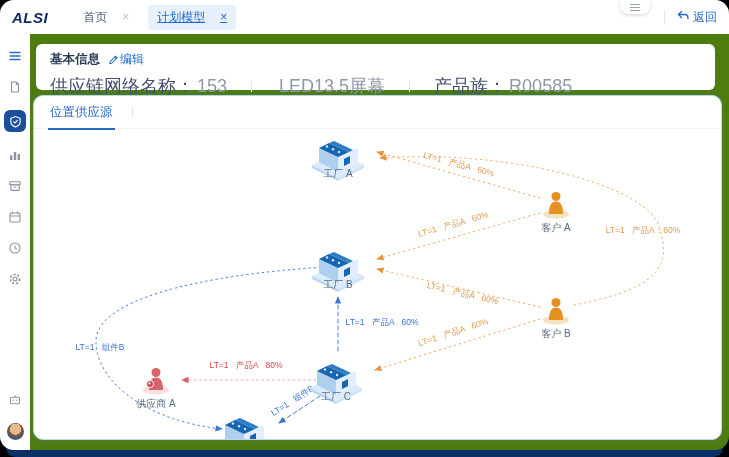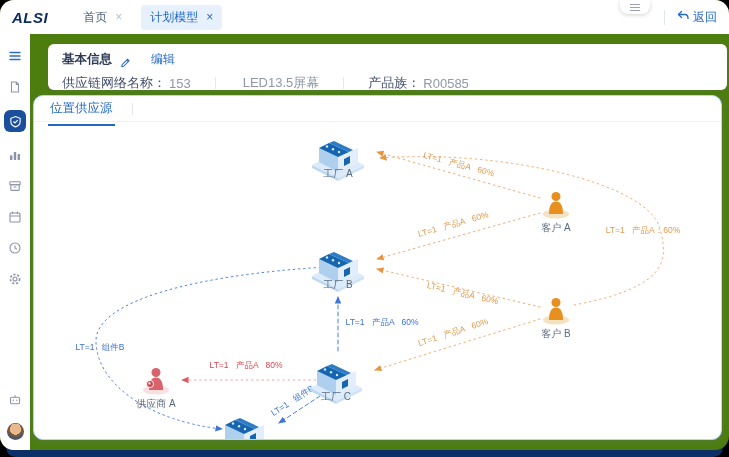--- a/index.html
+++ b/index.html
@@ -10,24 +10,24 @@
   }
   .bottom-accent{position:absolute;left:6px;top:445px;width:717px;height:12px;
     background:#0c2f68;border-radius:3px 3px 11px 11px;z-index:0;}
   .window{position:absolute;left:0;top:0;width:729px;height:450px;background:#4d7c0f;
     border-radius:14px;overflow:hidden;z-index:1;}
 
   
   .topbar{position:absolute;left:0;top:0;width:100%;height:34px;background:#fff;
     display:flex;align-items:center;box-sizing:border-box;padding:0 12px;}
   .logo{font-style:italic;font-weight:800;font-size:15px;color:#0d2b66;letter-spacing:.5px;margin-right:26px;}
-  .tab{display:flex;align-items:center;gap:8px;font-size:12px;color:#53607a;
+  .tab{display:flex;align-items:center;gap:15px;font-size:12px;color:#53607a;
     padding:4px 9px;border-radius:4px;margin-right:10px;cursor:pointer;}
   .tab .x{color:#b6bfce;font-size:12px;line-height:1;}
-  .tab.active{background:#e7f1fd;color:#2468c8;}
+  .tab.active{background:#e7f1fd;color:#2468c8;text-decoration:underline;}
   .tab.active .x{color:#2468c8;}
   .topbar-right{margin-left:auto;display:flex;align-items:center;}
   .v-div{width:1px;height:15px;background:#e0e6ee;margin:0 12px;}
   .back-btn{display:flex;align-items:center;gap:4px;color:#2468c8;font-size:12px;cursor:pointer;justify-content:flex-end;}
   .float-handle{position:absolute;left:620px;top:0;width:30px;height:14px;background:#fff;
     border-radius:0 0 8px 8px;box-shadow:0 1px 4px rgba(0,0,0,.18);
     display:flex;align-items:center;justify-content:center;z-index:5;cursor:pointer;}
   .hamb{display:flex;flex-direction:column;gap:2px;}
   .hamb i{display:block;width:10px;height:1px;background:#9aa3b2;}
 
@@ -35,35 +35,35 @@
   .sidebar{position:absolute;left:0;top:34px;bottom:0;width:30px;background:#fff;
     display:flex;flex-direction:column;align-items:center;padding:14px 0 10px;box-sizing:border-box;gap:15px;}
   .sb-ic{width:16px;height:16px;display:flex;align-items:center;justify-content:center;cursor:pointer;}
   .sb-active{width:22px;height:22px;border-radius:6px;background:#1b4f9e;display:flex;
     align-items:center;justify-content:center;cursor:pointer;}
   .sb-spacer{flex:1;}
   .avatar{width:17px;height:17px;border-radius:50%;cursor:pointer;
     background:radial-gradient(circle at 50% 36%, #e8b98e 0 40%, #7a5a3d 41% 56%, #49566e 57% 100%);}
 
   
-  .info-card{position:absolute;left:48px;top:44px;width:679px;height:46px;background:#fff;
+  .info-card{position:absolute;left:36px;top:44px;width:679px;height:46px;background:#fff;
     border-radius:6px;box-shadow:0 1px 3px rgba(120,140,170,.14);box-sizing:border-box;padding:7px 14px 12px;}
   .ic-title-row{display:flex;align-items:center;gap:8px;}
   .ic-title{font-size:12.5px;font-weight:bold;color:#2b3a55;}
-  .edit-link{display:flex;align-items:flex-end;gap:20px;color:#2468c8;font-size:12px;cursor:pointer;}
-  .ic-fields{display:flex;align-items:center;margin-top:6px;font-size:13px;}
+  .edit-link{display:flex;align-items:center;gap:1px;color:#2468c8;font-size:12px;cursor:pointer;}
+  .ic-fields{display:flex;align-items:center;margin-top:6px;font-size:18px;}
   .f-label{color:#44506a;}
   .f-value{color:#8f98a8;margin-left:3px;}
   .f-sep{width:1px;height:12px;background:#e4e9f0;margin:0 24px;}
 
   
   .main-panel{position:absolute;left:33px;top:95px;width:689px;height:345px;background:#fff;
     border:1px solid #b9d4ee;border-radius:10px;box-sizing:border-box;
     box-shadow:0 2px 8px rgba(110,145,200,.18);}
-  .panel-tabs{height:26px;display:flex;align-items:center;padding:0 12px;
+  .panel-tabs{height:33px;display:flex;align-items:center;padding:0 12px;
     border-bottom:1px solid #eef1f6;box-sizing:border-box;}
   .ptab{font-size:12.5px;color:#5b6b80;cursor:pointer;position:relative;padding:9px 4px;}
   .ptab.active{color:#2468c8;font-weight:500;}
   .ptab.active::after{content:"";position:absolute;left:2px;right:2px;bottom:0;height:2px;background:#2468c8;}
   .ptab-sep{width:1px;height:12px;background:#e2e7ee;margin:0 15px;}
   .diagram{position:absolute;left:0;top:33px;}
 
   
   .e{fill:none;stroke-width:1;stroke-linecap:round;}
   .eo{stroke:#efae72;stroke-dasharray:1.6 3.6;}

